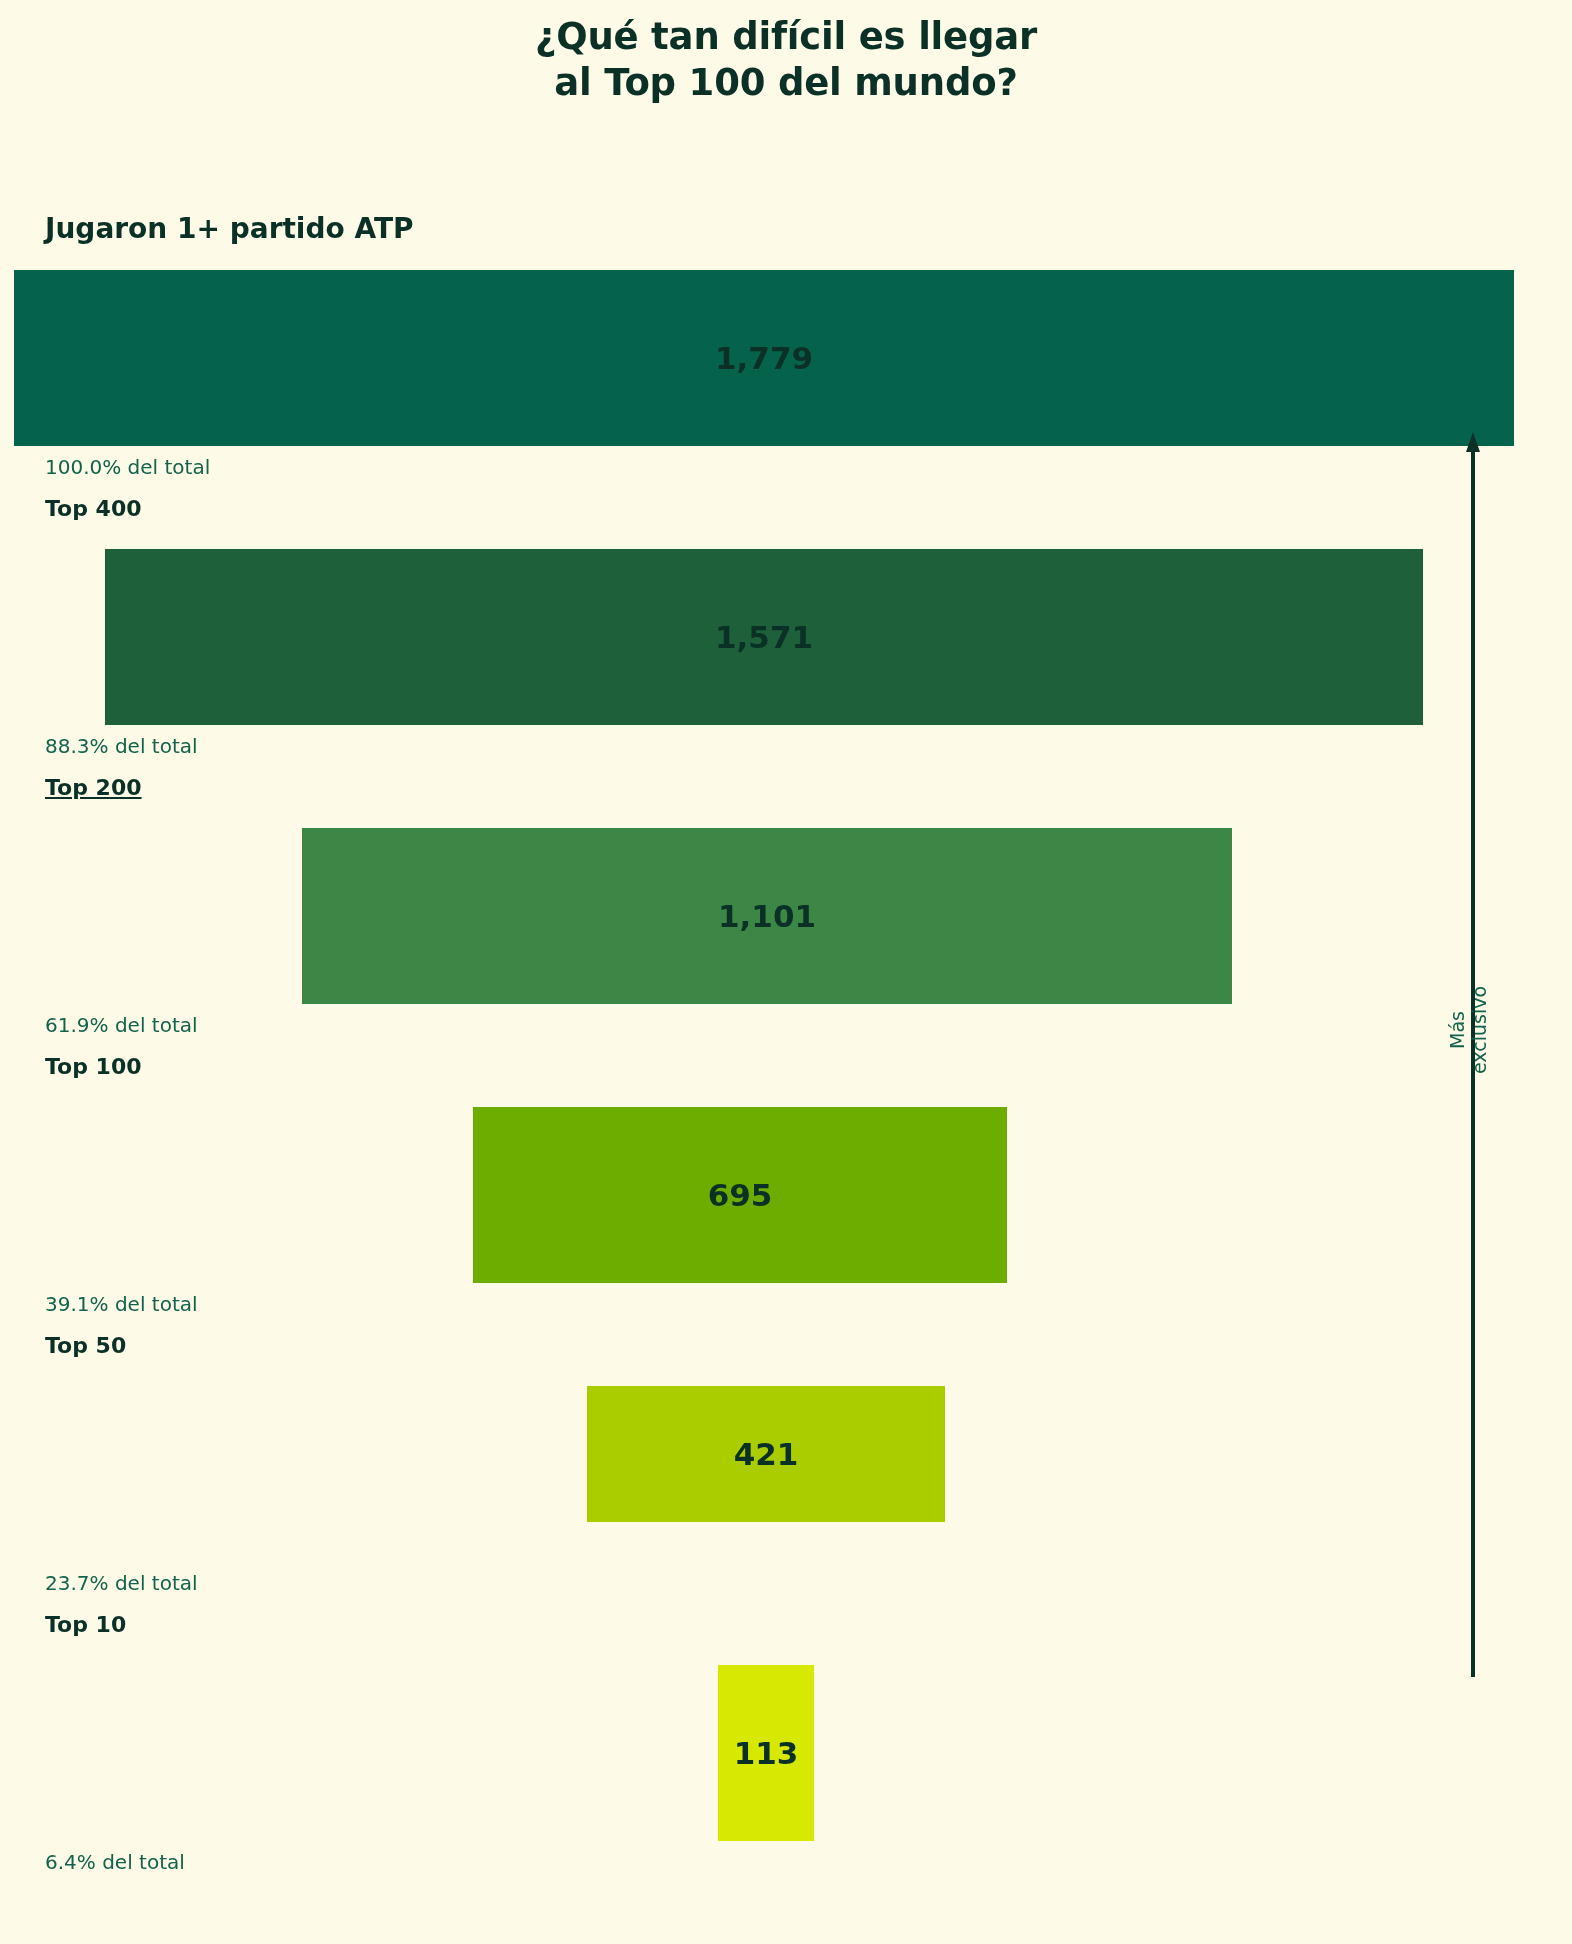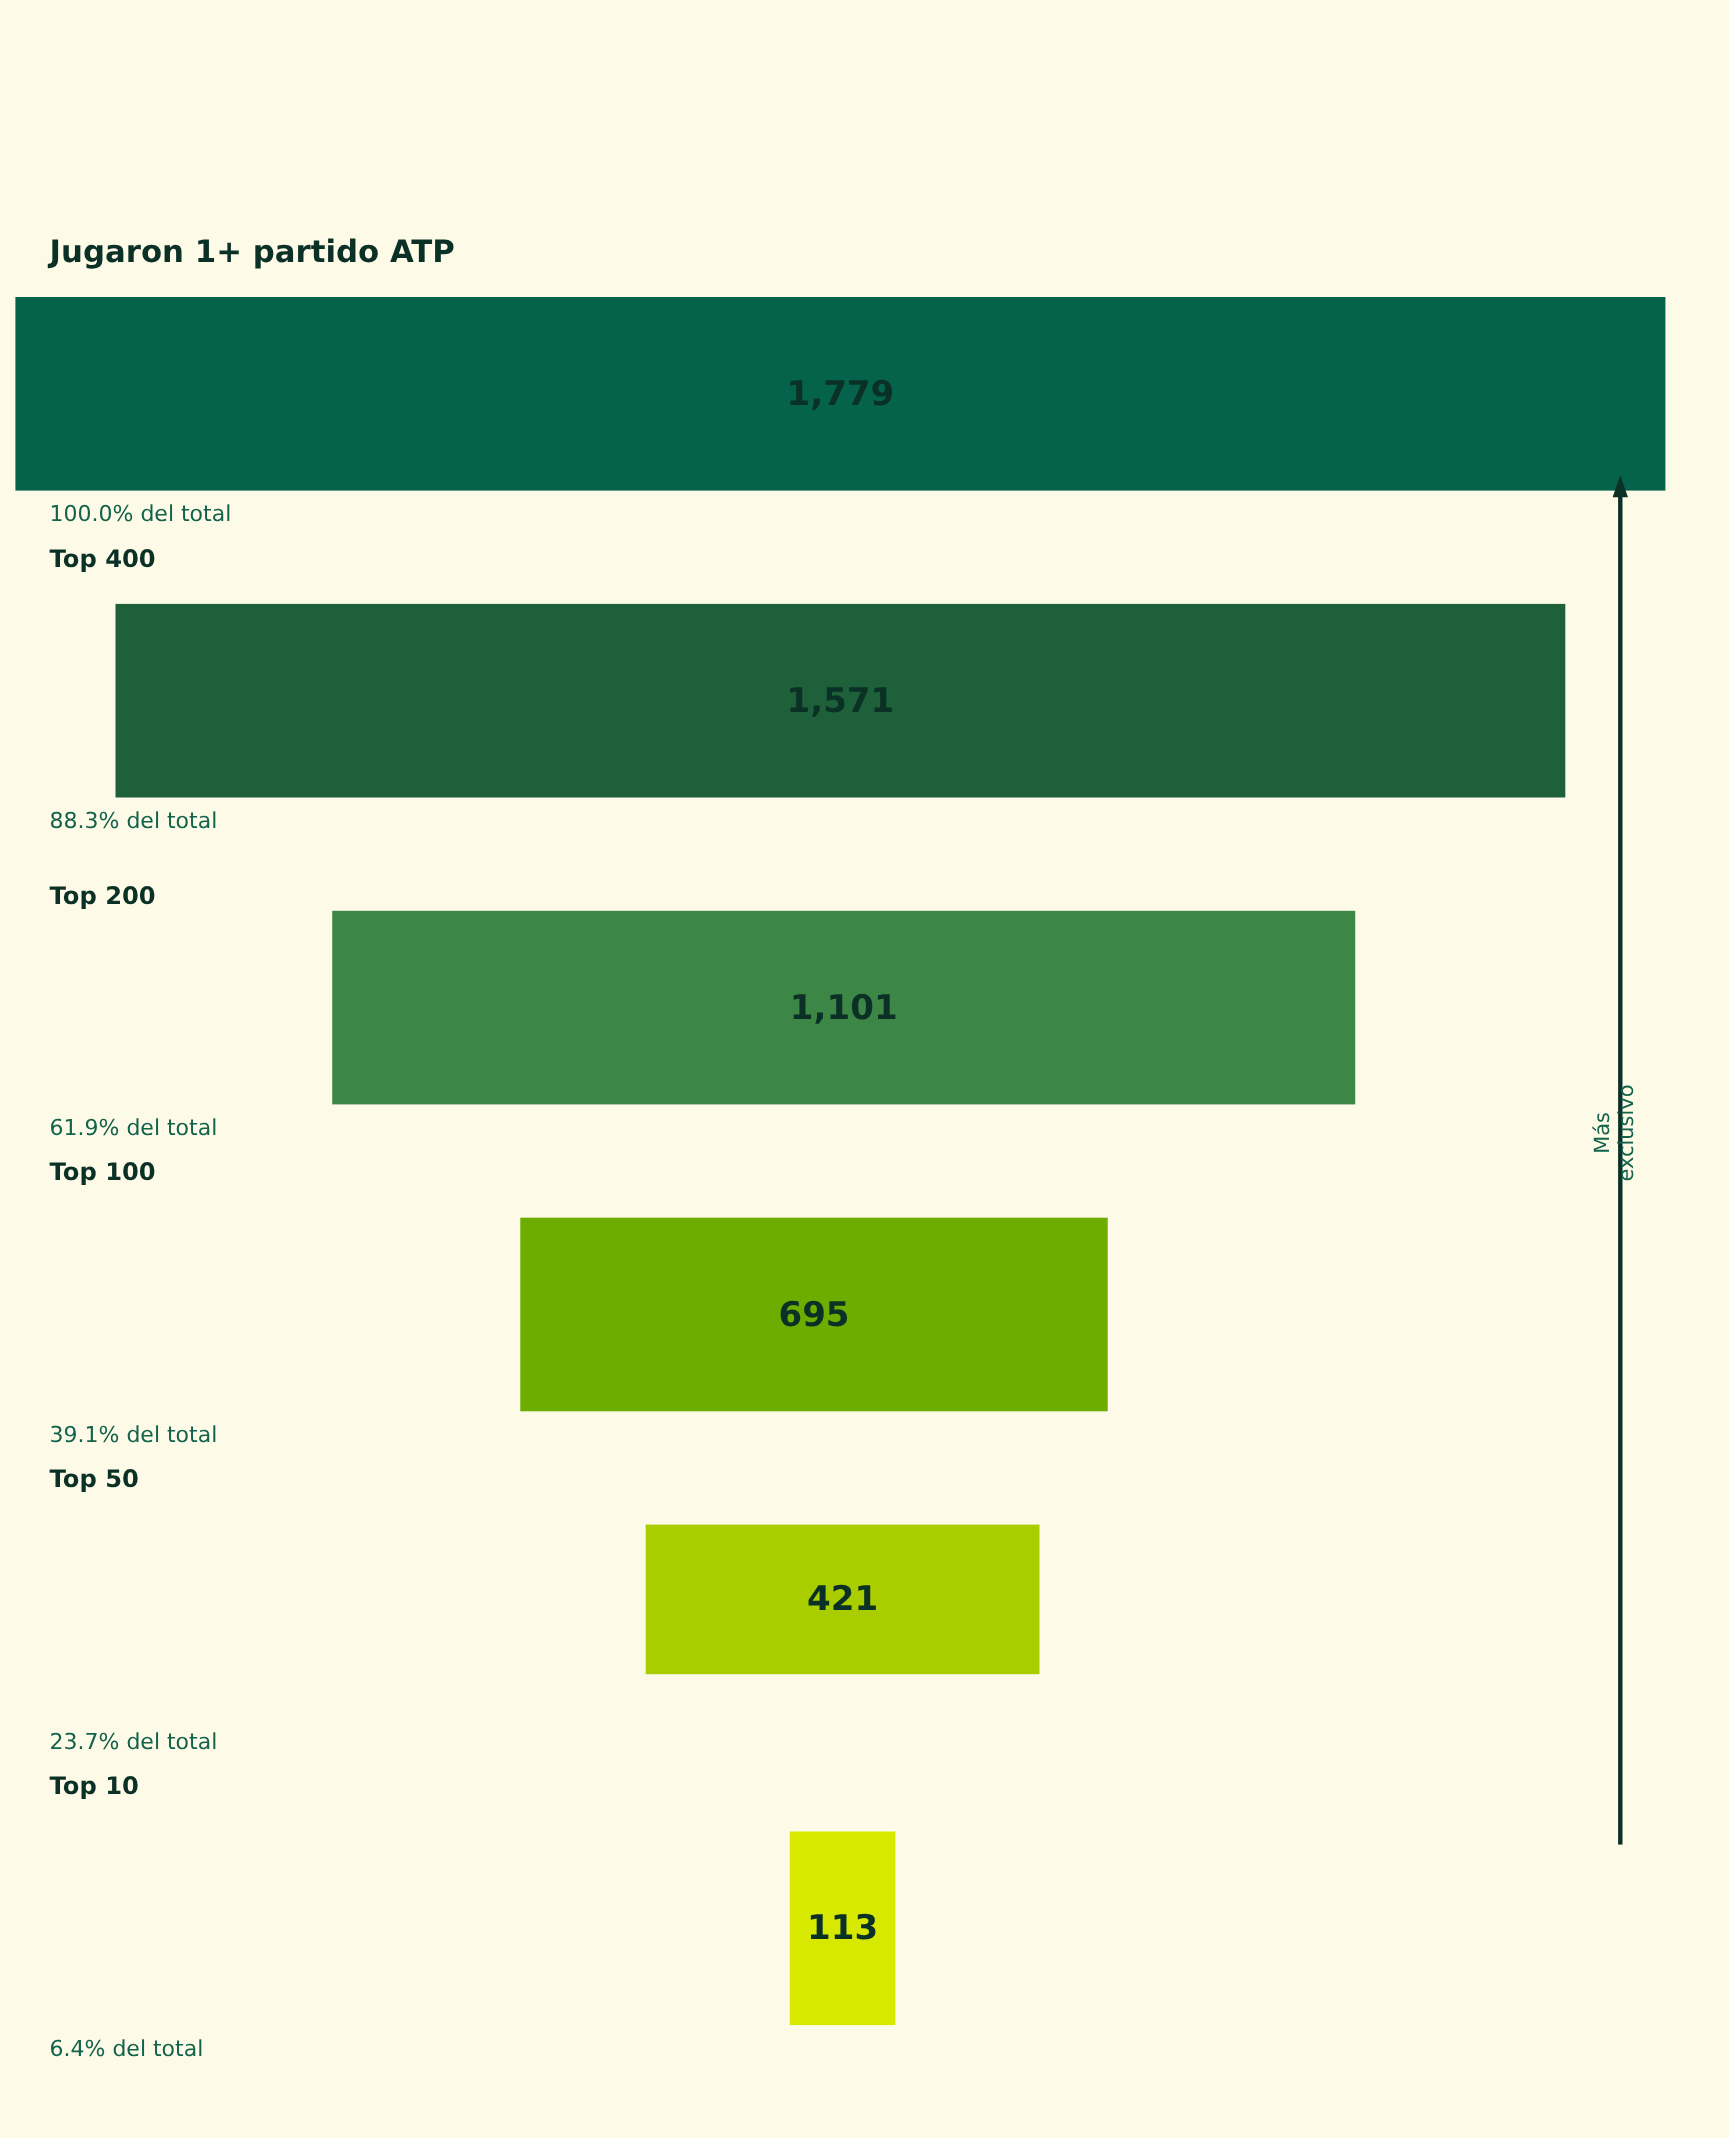--- a/index.html
+++ b/index.html
@@ -108,39 +108,41 @@
     font-size: 21px;
     font-style: italic;
     color: #13624B;
   }
 </style>
 </head>
 <body>
 
 <div id="page">
 
+  <div class="title">¿Qué tan difícil es llegar
+al Top 100 del mundo?</div>
 
   <div class="top-note">Jugaron 1+ partido ATP</div>
 
   <div class="funnel">
 
     <div class="stage">
       <div class="bar" style="left:14px; top:270px; width:1500px; height:176px; background:#05634B;">
         <span class="bar-value">1,779</span>
       </div>
       <div class="stage-pct" style="top:455px;">100.0% del total</div>
       <div class="stage-name" style="top:496px;">Top 400</div>
     </div>
 
     <div class="stage">
       <div class="bar" style="left:105px; top:549px; width:1318px; height:176px; background:#1D603A;">
         <span class="bar-value">1,571</span>
       </div>
       <div class="stage-pct" style="top:734px;">88.3% del total</div>
-      <div class="stage-name" style="top:803px;">Top 200</div>
+      <div class="stage-name" style="top:775px;text-decoration:underline;">Top 200</div>
     </div>
 
     <div class="stage">
       <div class="bar" style="left:302px; top:828px; width:930px; height:176px; background:#3D8746;">
         <span class="bar-value">1,101</span>
       </div>
       <div class="stage-pct" style="top:1013px;">61.9% del total</div>
       <div class="stage-name" style="top:1054px;">Top 100</div>
     </div>
 

